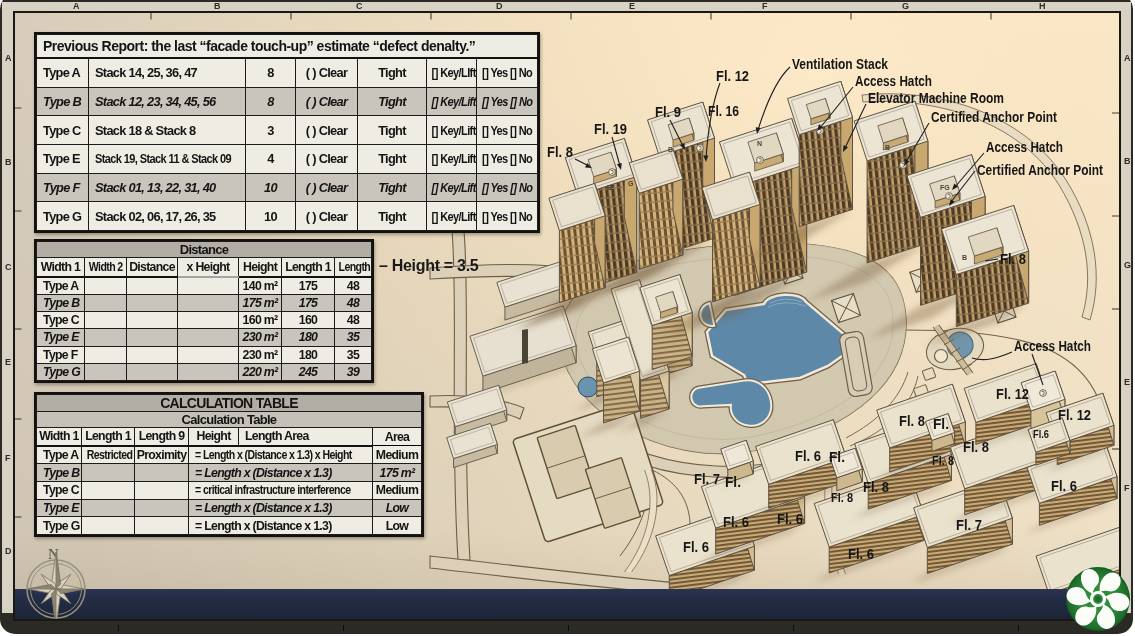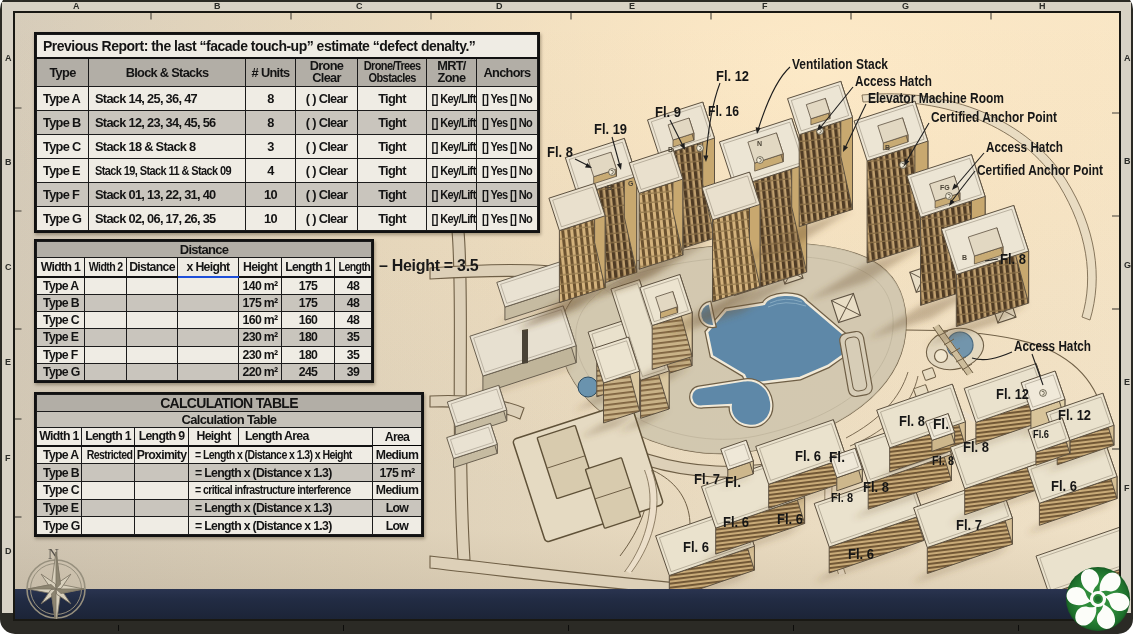--- a/index.html
+++ b/index.html
@@ -6,21 +6,21 @@
   body{font-family:"Liberation Sans",sans-serif;}
   #sheet{position:absolute;left:0;top:-6px;width:1133px;height:640px;background:#2b2a25;border-radius:15px;overflow:hidden;}
   #strip{position:absolute;left:2px;top:8px;width:1129px;height:611px;background:#d8d2c5;}
   .gl{position:absolute;font-size:9px;font-weight:bold;color:#2b2b28;}
   .tick{position:absolute;background:#55524a;}
   #map{position:absolute;left:13px;top:17px;width:1104px;height:606px;border:2px solid #191813;background:#eee4d0;overflow:hidden;}
   
   .tbl{position:absolute;border:2px solid #111;background:#8b5cf6;box-shadow:1px 2px 3px rgba(40,30,10,.35);}
   .tbl table{border-collapse:collapse;width:100%;height:100%;table-layout:fixed;}
   .tbl td,.tbl th{border:1px solid #1b1b1b;padding:0 1px;font-weight:bold;color:#141414;overflow:hidden;white-space:nowrap;text-align:center;vertical-align:middle;}
-  .g{background:#c9c5bd;}
+  .g{background:#c9c5bd;font-style:italic;}
   .w{background:#efece4;}
   .hd{background:#b2aea6;}
   .tbl td.lft{text-align:left;padding-left:6px;}
   .cx{display:inline-block;transform:scaleX(0.86);transform-origin:center;white-space:nowrap;}
   .cxl{transform-origin:left center;}
   #t1{left:19px;top:19px;width:502px;height:197px;font-size:13.5px;}
   #t1 td{font-size:12.8px;letter-spacing:-0.7px;}
   #t2{left:19px;top:226px;width:336px;height:140px;}
   #t2 td{font-size:12.3px;letter-spacing:-0.7px;}
   #t3{left:19px;top:379px;width:386px;height:141px;}
@@ -568,29 +568,20 @@
             <col style="width:50px">
             <col style="width:62px">
             <col style="width:69px">
             <col style="width:50px">
             <col>
           </colgroup>
 <tbody>
             <tr style="height:23px;">
               <td colspan="7" class="lft w" style="font-size:14px;letter-spacing:-0.5px;border-bottom:2px solid #111;">Previous Report: the last “facade touch-up” estimate “defect denalty.”</td>
             </tr>
-<tr style="height:29px;" class="hd">
-<td class="hd">Type</td>
-              <td class="hd">Block &amp; Stacks</td>
-              <td class="hd"># Units</td>
-              <td class="hd" style="line-height:12px;">Drone<br>Clear</td>
-              <td class="hd" style="line-height:12px;"><span class="cx">Drone/Trees<br>Obstacles</span></td>
-              <td class="hd" style="line-height:12px;">MRT/<br>Zone</td>
-              <td class="hd">Anchors</td>
-            </tr>
 <tr class="w">
               <td class="lft">Type A</td>
               <td class="lft">Stack 14, 25, 36, 47</td>
               <td>8</td>
               <td>( ) Clear</td>
               <td>Tight</td>
               <td><span class="cx">[] Key/LIft</span></td>
               <td><span class="cx">[] Yes [] No</span></td>
             </tr>
 <tr class="g">
@@ -654,21 +645,21 @@
             <col>
           </colgroup>
 <tbody>
             <tr style="height:13px;">
               <td colspan="7" class="hd" style="font-size:13px;">Distance</td>
             </tr>
 <tr style="height:19px;" class="w">
 <td style="border-bottom:2px solid #111;">Width 1</td>
               <td style="border-bottom:2px solid #111;"><span class="cx">Width 2</span></td>
               <td style="border-bottom:2px solid #111;">Distance</td>
-              <td style="border-bottom:2px solid #1d4ed8;">x Height</td>
+              <td style="border-bottom:2px solid #a3a3a3;">x Height</td>
               <td style="border-bottom:2px solid #111;">Height</td>
               <td style="border-bottom:2px solid #111;">Length 1</td>
               <td style="border-bottom:2px solid #111;"><span class="cx">Length</span></td>
             </tr>
 <tr class="w">
               <td class="lft">Type A</td>
               <td></td>
               <td></td>
               <td></td>
               <td>140 m²</td>

